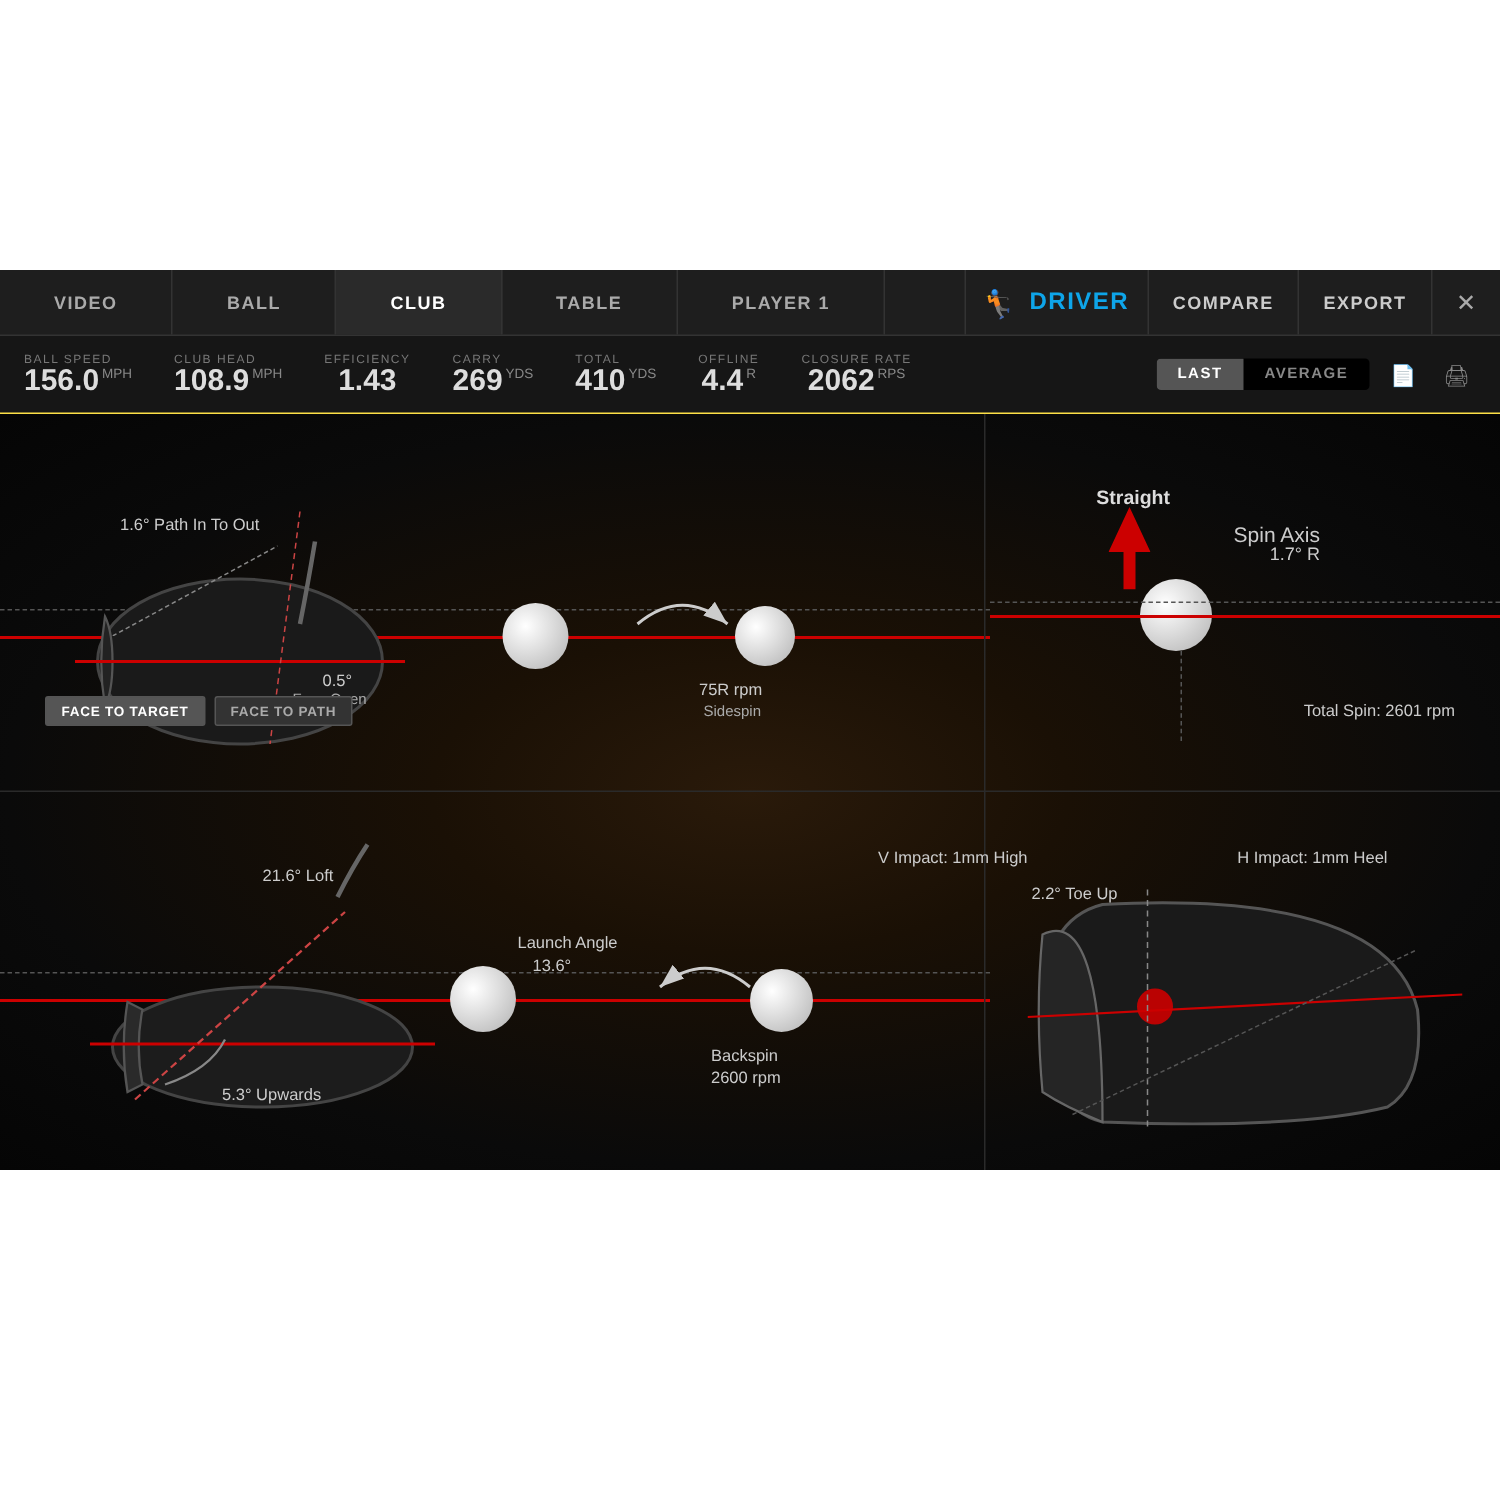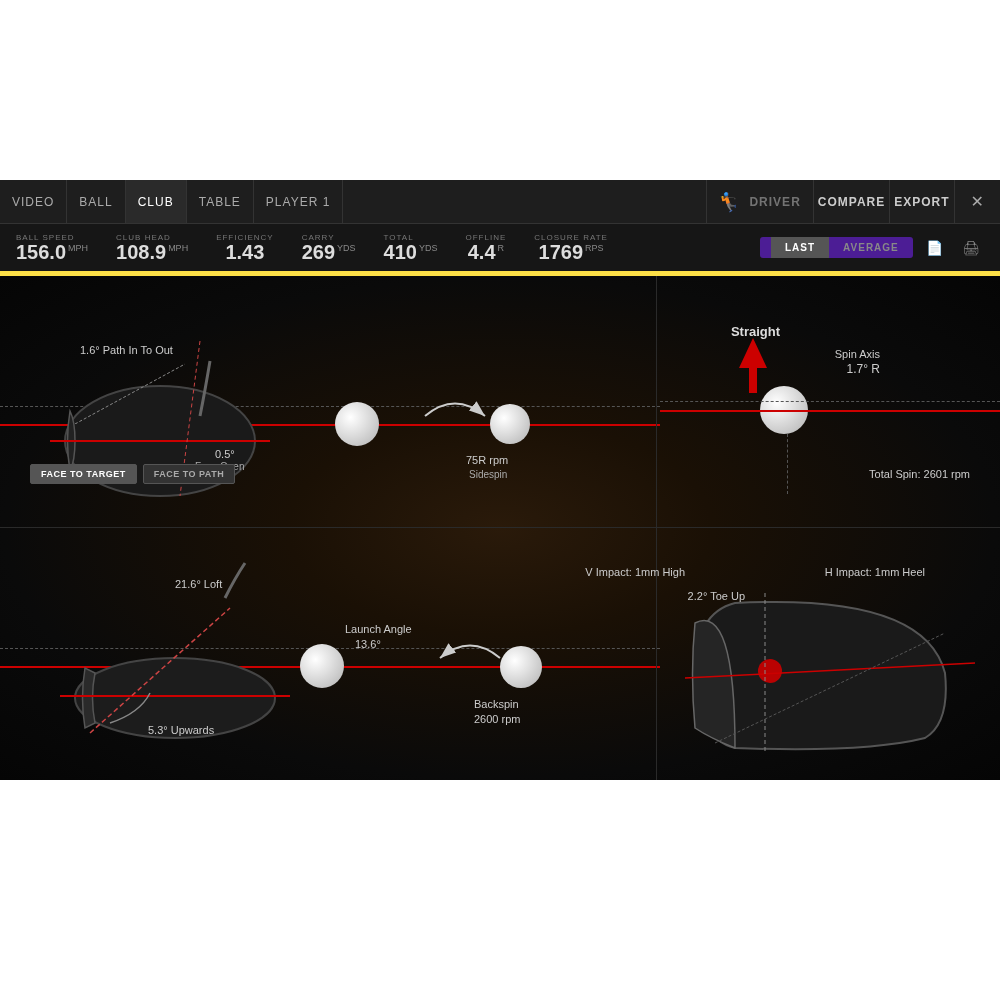--- a/index.html
+++ b/index.html
@@ -22,26 +22,26 @@
     
     .nav-bar {
       width: 100%;
       height: 44px;
       background: #1e1e1e;
       display: flex;
       align-items: stretch;
       border-bottom: 1px solid #333;
     }
     .nav-tab {
-      padding: 0 12px;
+      padding: 0 36px;
       display: flex;
       align-items: center;
       color: #aaa;
       font-size: 12px;
-      font-weight: 400;
+      font-weight: 700;
       letter-spacing: 1px;
       cursor: pointer;
       border-right: 1px solid #333;
       text-transform: uppercase;
     }
     .nav-tab.active {
       background: #2a2a2a;
       color: #fff;
       text-align: right;
     }
@@ -56,27 +56,27 @@
       padding: 0 12px;
       gap: 8px;
       border-left: 1px solid #333;
     }
     .driver-icon {
       color: #888;
       font-size: 18px;
       transform: rotate(-30deg);
     }
     .driver-label {
-      color: #737373;
-      font-size: 12px;
+      color: #0ea5e9;
+      font-size: 16px;
       letter-spacing: 1px;
       font-weight: 600;
     }
     .nav-compare-btn, .nav-export-btn {
-      padding: 0 4px;
+      padding: 0 16px;
       display: flex;
       align-items: center;
       color: #ccc;
       font-size: 12px;
       letter-spacing: 1px;
       font-weight: 600;
       border-left: 1px solid #333;
       cursor: pointer;
     }
     .nav-close {
@@ -89,21 +89,21 @@
       cursor: pointer;
     }
     
     .stats-bar {
       width: 100%;
       height: 52px;
       background: #161616;
       display: flex;
       align-items: center;
       padding: 0 16px;
-      border-bottom: 5px solid #fde047;
+      border-bottom: 1px solid #fde047;
       gap: 0;
     }
     .stat-item {
       display: flex;
       flex-direction: column;
       margin-right: 28px;
     }
     .stat-label {
       color: #777;
       font-size: 8px;
@@ -125,24 +125,23 @@
       margin-left: 2px;
     }
     .stats-right {
       margin-left: auto;
       display: flex;
       align-items: center;
       gap: 10px;
     }
     .toggle-group {
       display: flex;
-      background: #4c1d95;
+      background: #000000;
       border-radius: 3px;
       overflow: hidden;
-      padding-left: 11px;
     }
     .toggle-btn {
       padding: 5px 14px;
       font-size: 10px;
       font-weight: 600;
       letter-spacing: 1px;
       color: #888;
       cursor: pointer;
       border: none;
       background: transparent;
@@ -279,21 +278,21 @@
     </div>
     <div class="stat-item">
       <span class="stat-label">OFFLINE</span>
       <span class="stat-value">
         <span>4.4</span><span class="stat-unit">R</span>
       </span>
     </div>
     <div class="stat-item">
       <span class="stat-label">CLOSURE RATE</span>
       <span class="stat-value">
-        <span>1769</span><span class="stat-unit">RPS</span>
+        <span>2062</span><span class="stat-unit">RPS</span>
       </span>
     </div>
 
     <div class="stats-right">
       <div class="toggle-group">
         <button class="toggle-btn active">LAST</button>
         <button class="toggle-btn">AVERAGE</button>
       </div>
       <span class="icon-pdf">📄</span>
       <span class="icon-print">🖨</span>
@@ -356,21 +355,21 @@
 
       <svg style="position:absolute; right:233px; top:62px; width:28px; height:55px;" viewBox="0 0 28 55">
         <polygon points="14,0 28,30 18,30 18,55 10,55 10,30 0,30" fill="#cc0000"></polygon>
       </svg>
 
       <div class="ball" style="width:48px; height:48px; right:192px; top:110px;"></div>
 
       <div style="position:absolute; right:0; top:134px; width:340px; height:2px; background:#cc0000;"></div>
       <div style="position:absolute; right:0; top:125px; width:340px; height:1px; border-top:1px dashed #555;"></div>
 
-      <div class="label-text" style="right:120px; top:72px; color:#ccc; font-size:11px;">Spin Axis</div>
+      <div class="label-text" style="right:120px; top:72px; color:#ccc; font-size:14px;">Spin Axis</div>
       <div class="label-text" style="right:120px; top:86px; color:#ccc; font-size:12px;">1.7° R</div>
 
       <div style="position:absolute; right:212px; top:158px; width:1px; height:60px; border-left:1px dashed #555;"></div>
 
       <div class="label-text" style="right:30px; top:192px; color:#ccc; font-size:11px;">Total Spin: 2601 rpm</div>
 
     </div>
 
     <div class="viz-bottom" style="position:absolute; top:252px; left:0; width:100%; height:252px;">
 

